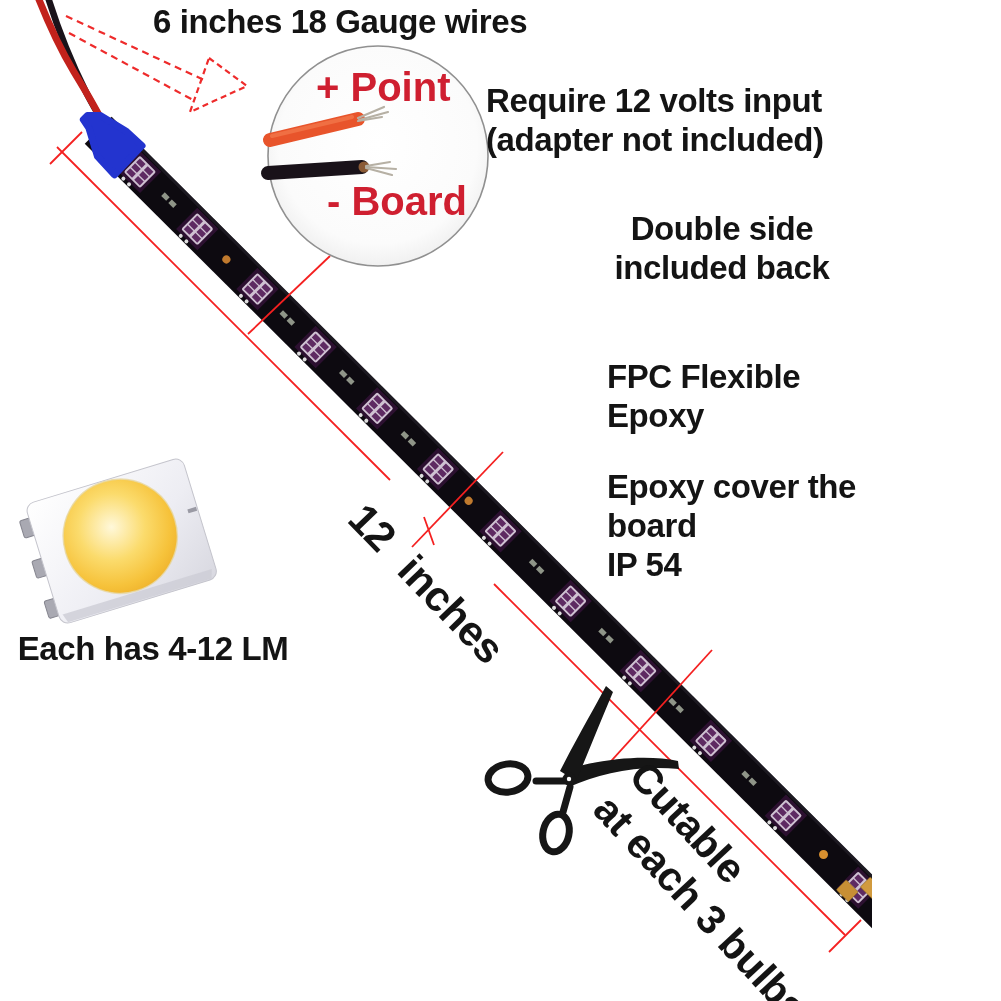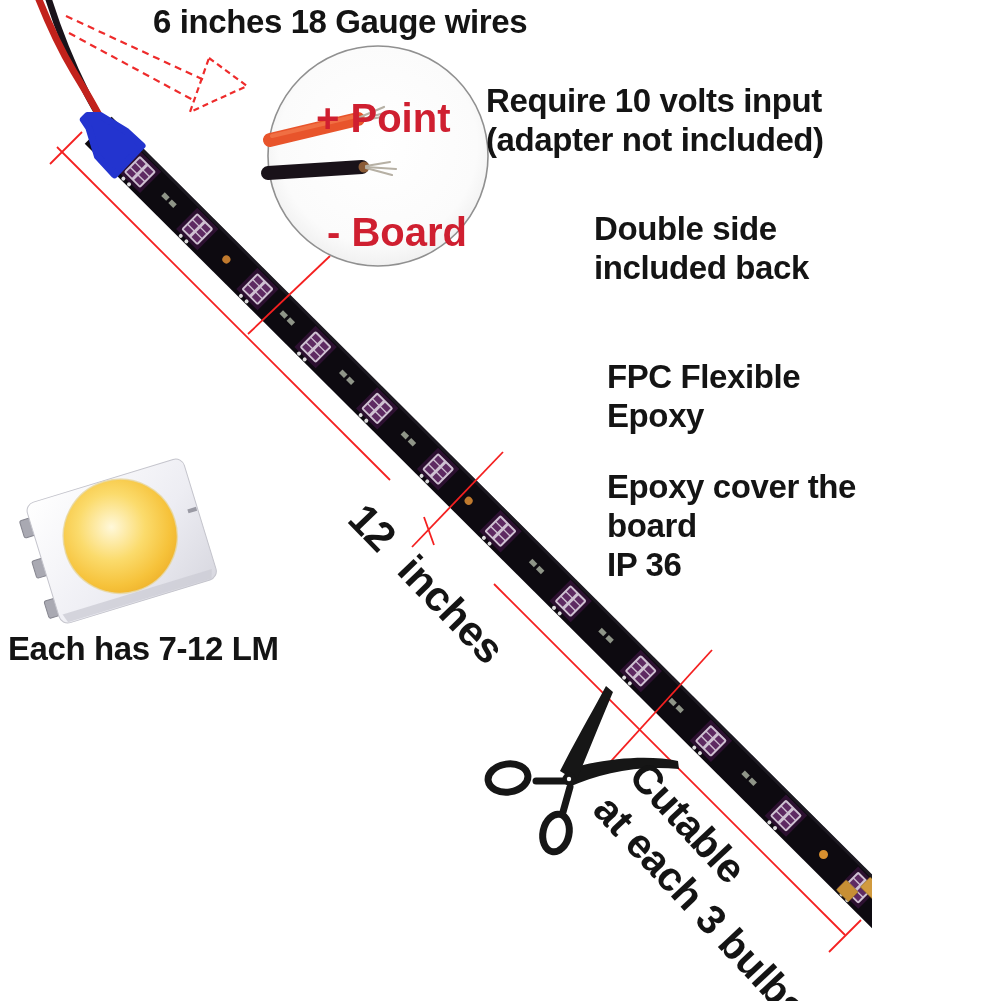--- a/index.html
+++ b/index.html
@@ -2,22 +2,22 @@
 <html><head>
 <meta charset="utf-8">
 <style>
   html,body{margin:0;padding:0;background:#fff;}
   #canvas{position:relative;width:872px;height:1001px;background:#ffffff;overflow:hidden;
           font-family:"Liberation Sans",sans-serif;}
   #art{position:absolute;left:0;top:0;}
   .label{position:absolute;color:#141414;font-weight:600;letter-spacing:-0.4px;line-height:1.18;}
   .sz34{font-size:33px;}
   .sz40{font-size:40px;}
-  .red{color:#cf1f30;font-weight:700;font-size:40px;letter-spacing:0;margin-top:31px;}
-  .center{text-align:left;}
+  .red{color:#cf1f30;font-weight:700;font-size:40px;letter-spacing:0;}
+  .center{text-align:center;}
   .pre{white-space:pre;}
   .rot{transform-origin:0 0;white-space:nowrap;}
   .indent{}
 </style>
 </head>
 <body>
 
 <div id="canvas">
 
 <svg id="art" width="1001" height="1001" viewBox="0 0 1001 1001">
@@ -166,40 +166,40 @@
     <circle cx="0" cy="-6" r="57" fill="none" stroke="#e7d7a0" stroke-width="1.5" opacity="0.8"></circle>
   </g>
 </svg>
 
 <div class="label sz34" style="left:153px;top:3px;">6 inches 18 Gauge wires</div>
 
 <div class="label red" style="left:316px;top:64px;">+ Point</div>
 <div class="label red" style="left:327px;top:178px;">- Board</div>
 
 <div class="label sz34" style="left:486px;top:82px;">
-  <div>Require 10 volts input</div>
+  <div>Require 12 volts input</div>
   <div class="indent">(adapter not included)</div>
 </div>
 
 <div class="label sz34 center" style="left:594px;top:210px;width:256px;">
   <div>Double side</div>
   <div>included back</div>
 </div>
 
 <div class="label sz34" style="left:607px;top:358px;">FPC Flexible Epoxy</div>
 
 <div class="label sz34" style="left:607px;top:468px;">
   <div>Epoxy cover the board</div>
-  <div>IP 36</div>
+  <div>IP 54</div>
 </div>
 
 <div class="label sz40 rot" style="left:374px;top:494px;transform:rotate(46deg);font-size:42px;word-spacing:14px;">12 inches</div>
 
 <div class="label sz34 center" style="left:8px;top:630px;width:290px;">
-  <div>Each has 7-12 LM</div>
+  <div>Each has 4-12 LM</div>
 </div>
 
 <div class="label rot" style="left:655px;top:752px;transform:rotate(47deg);font-size:41px;line-height:1.2;">
   <div>Cutable</div>
   <div>at each 3 bulbs</div>
 </div>
 
 </div>
 
 </body></html>

